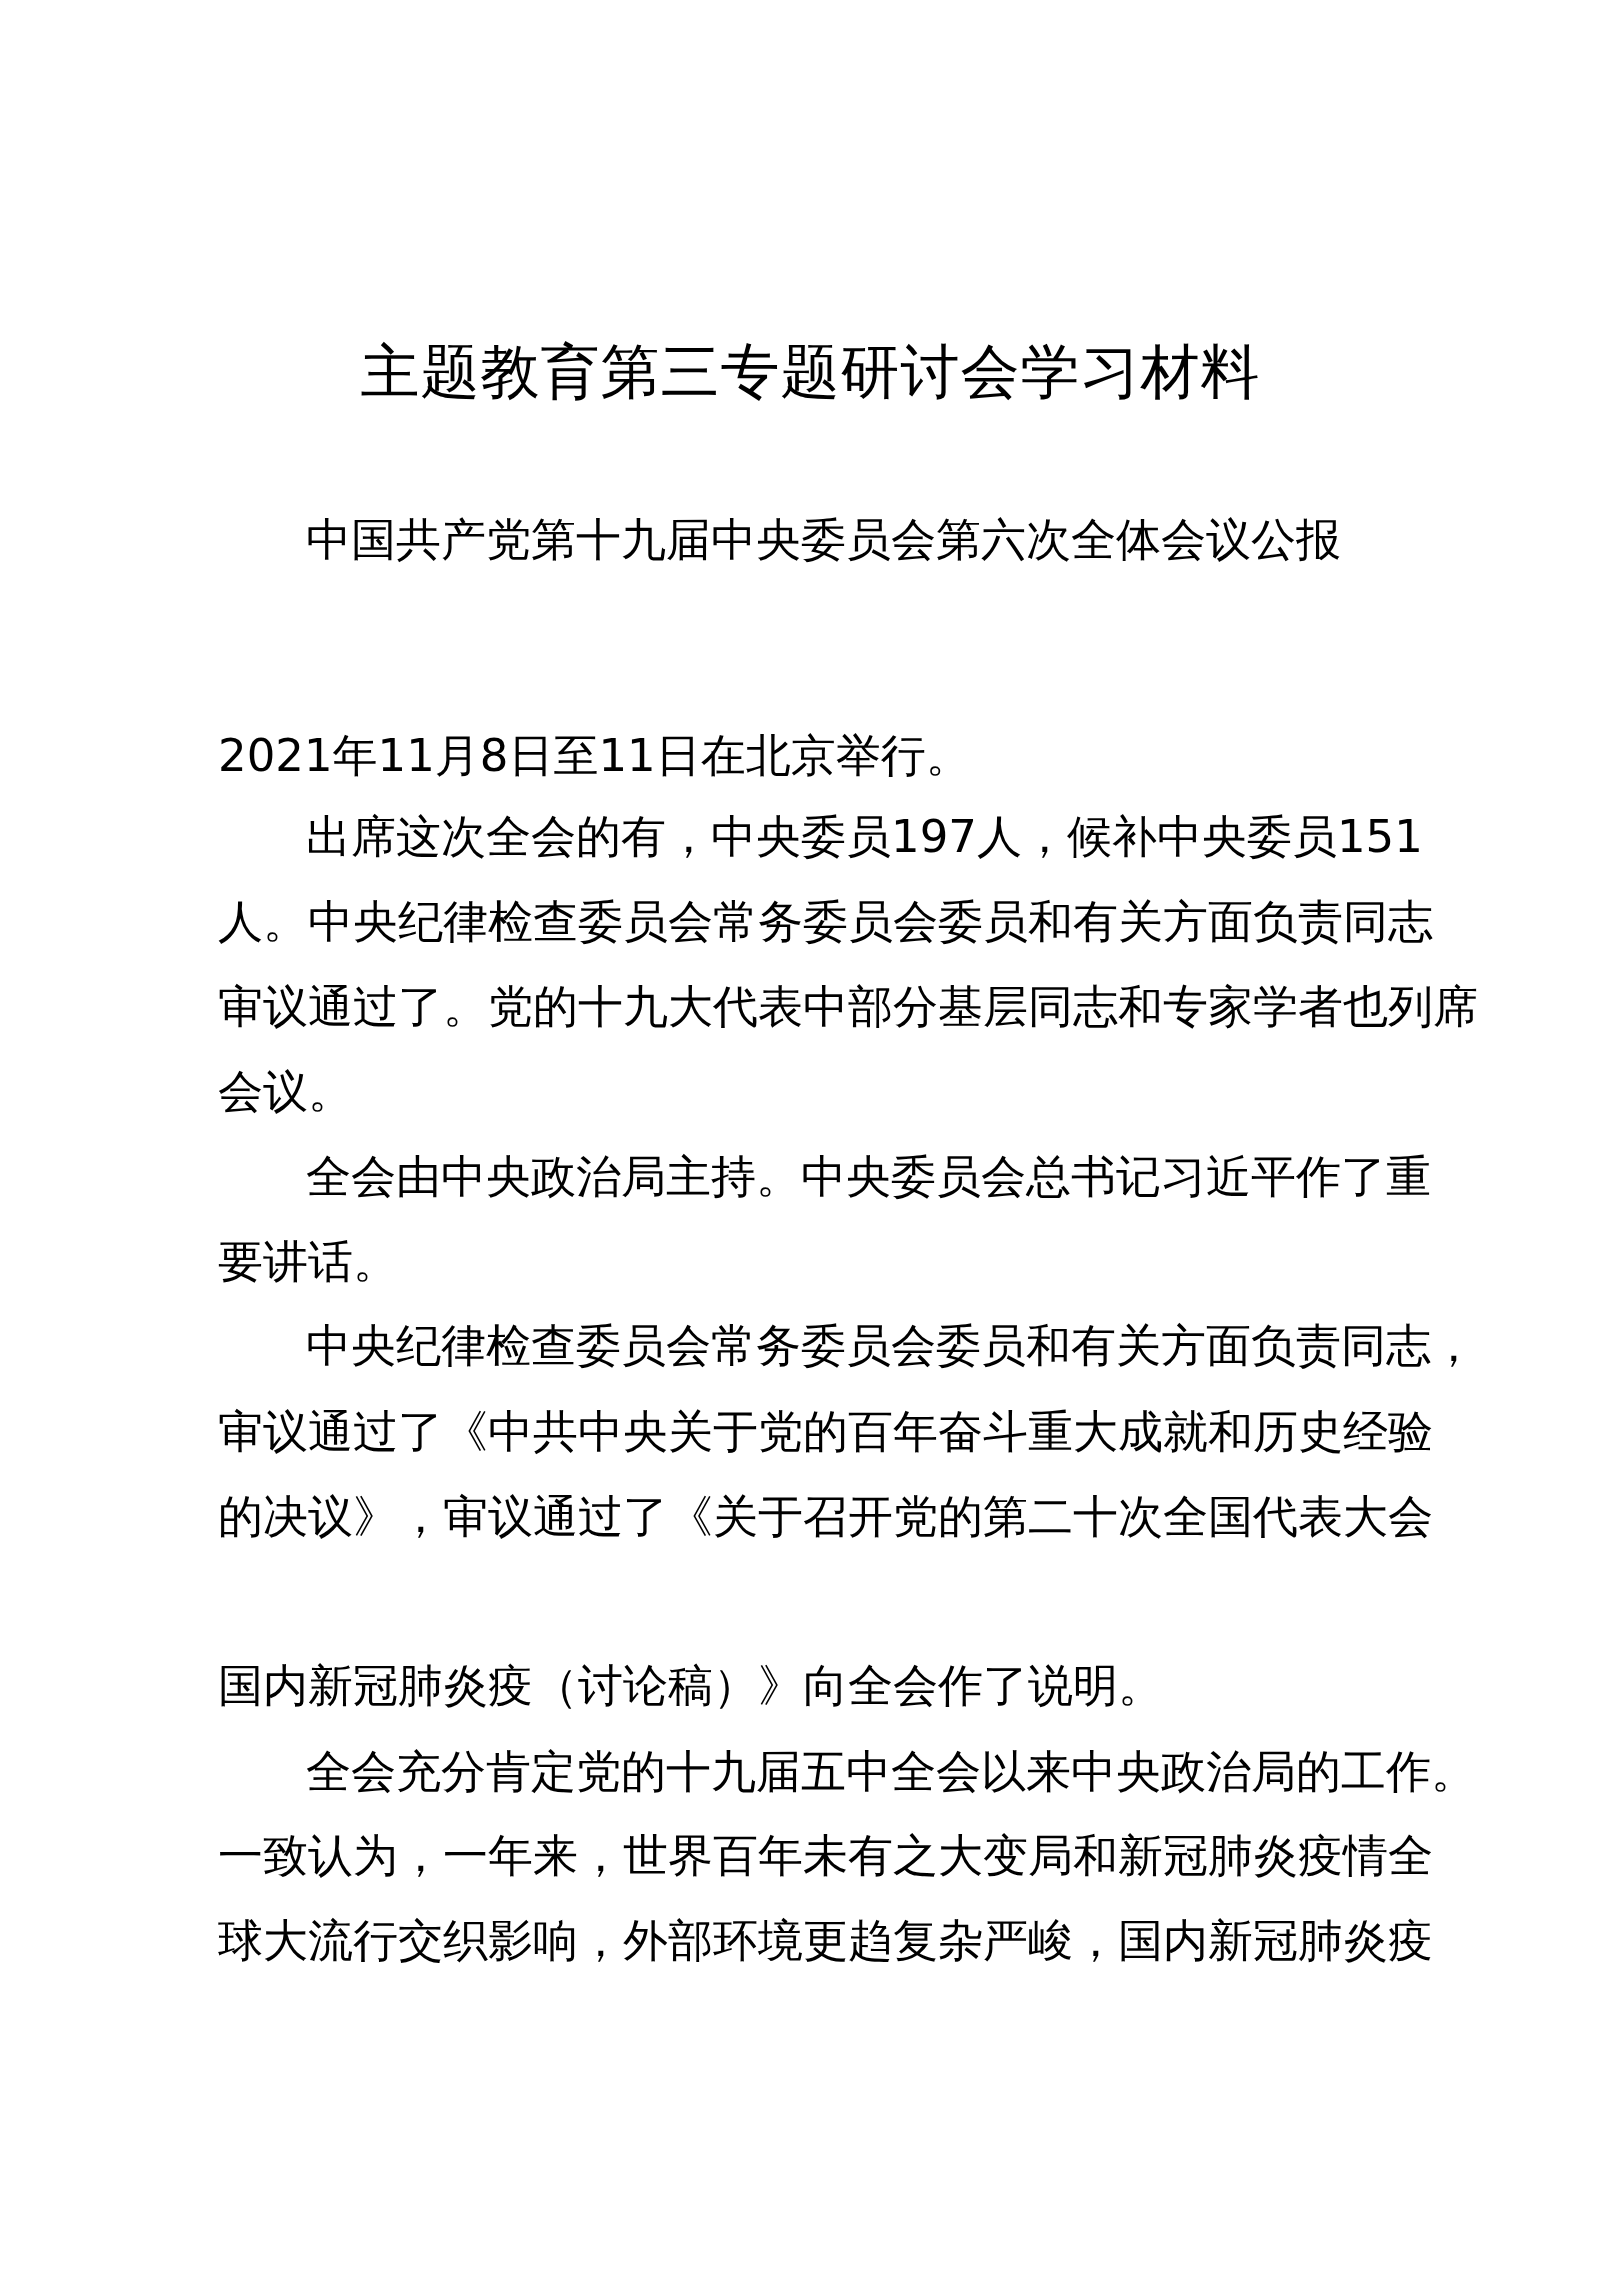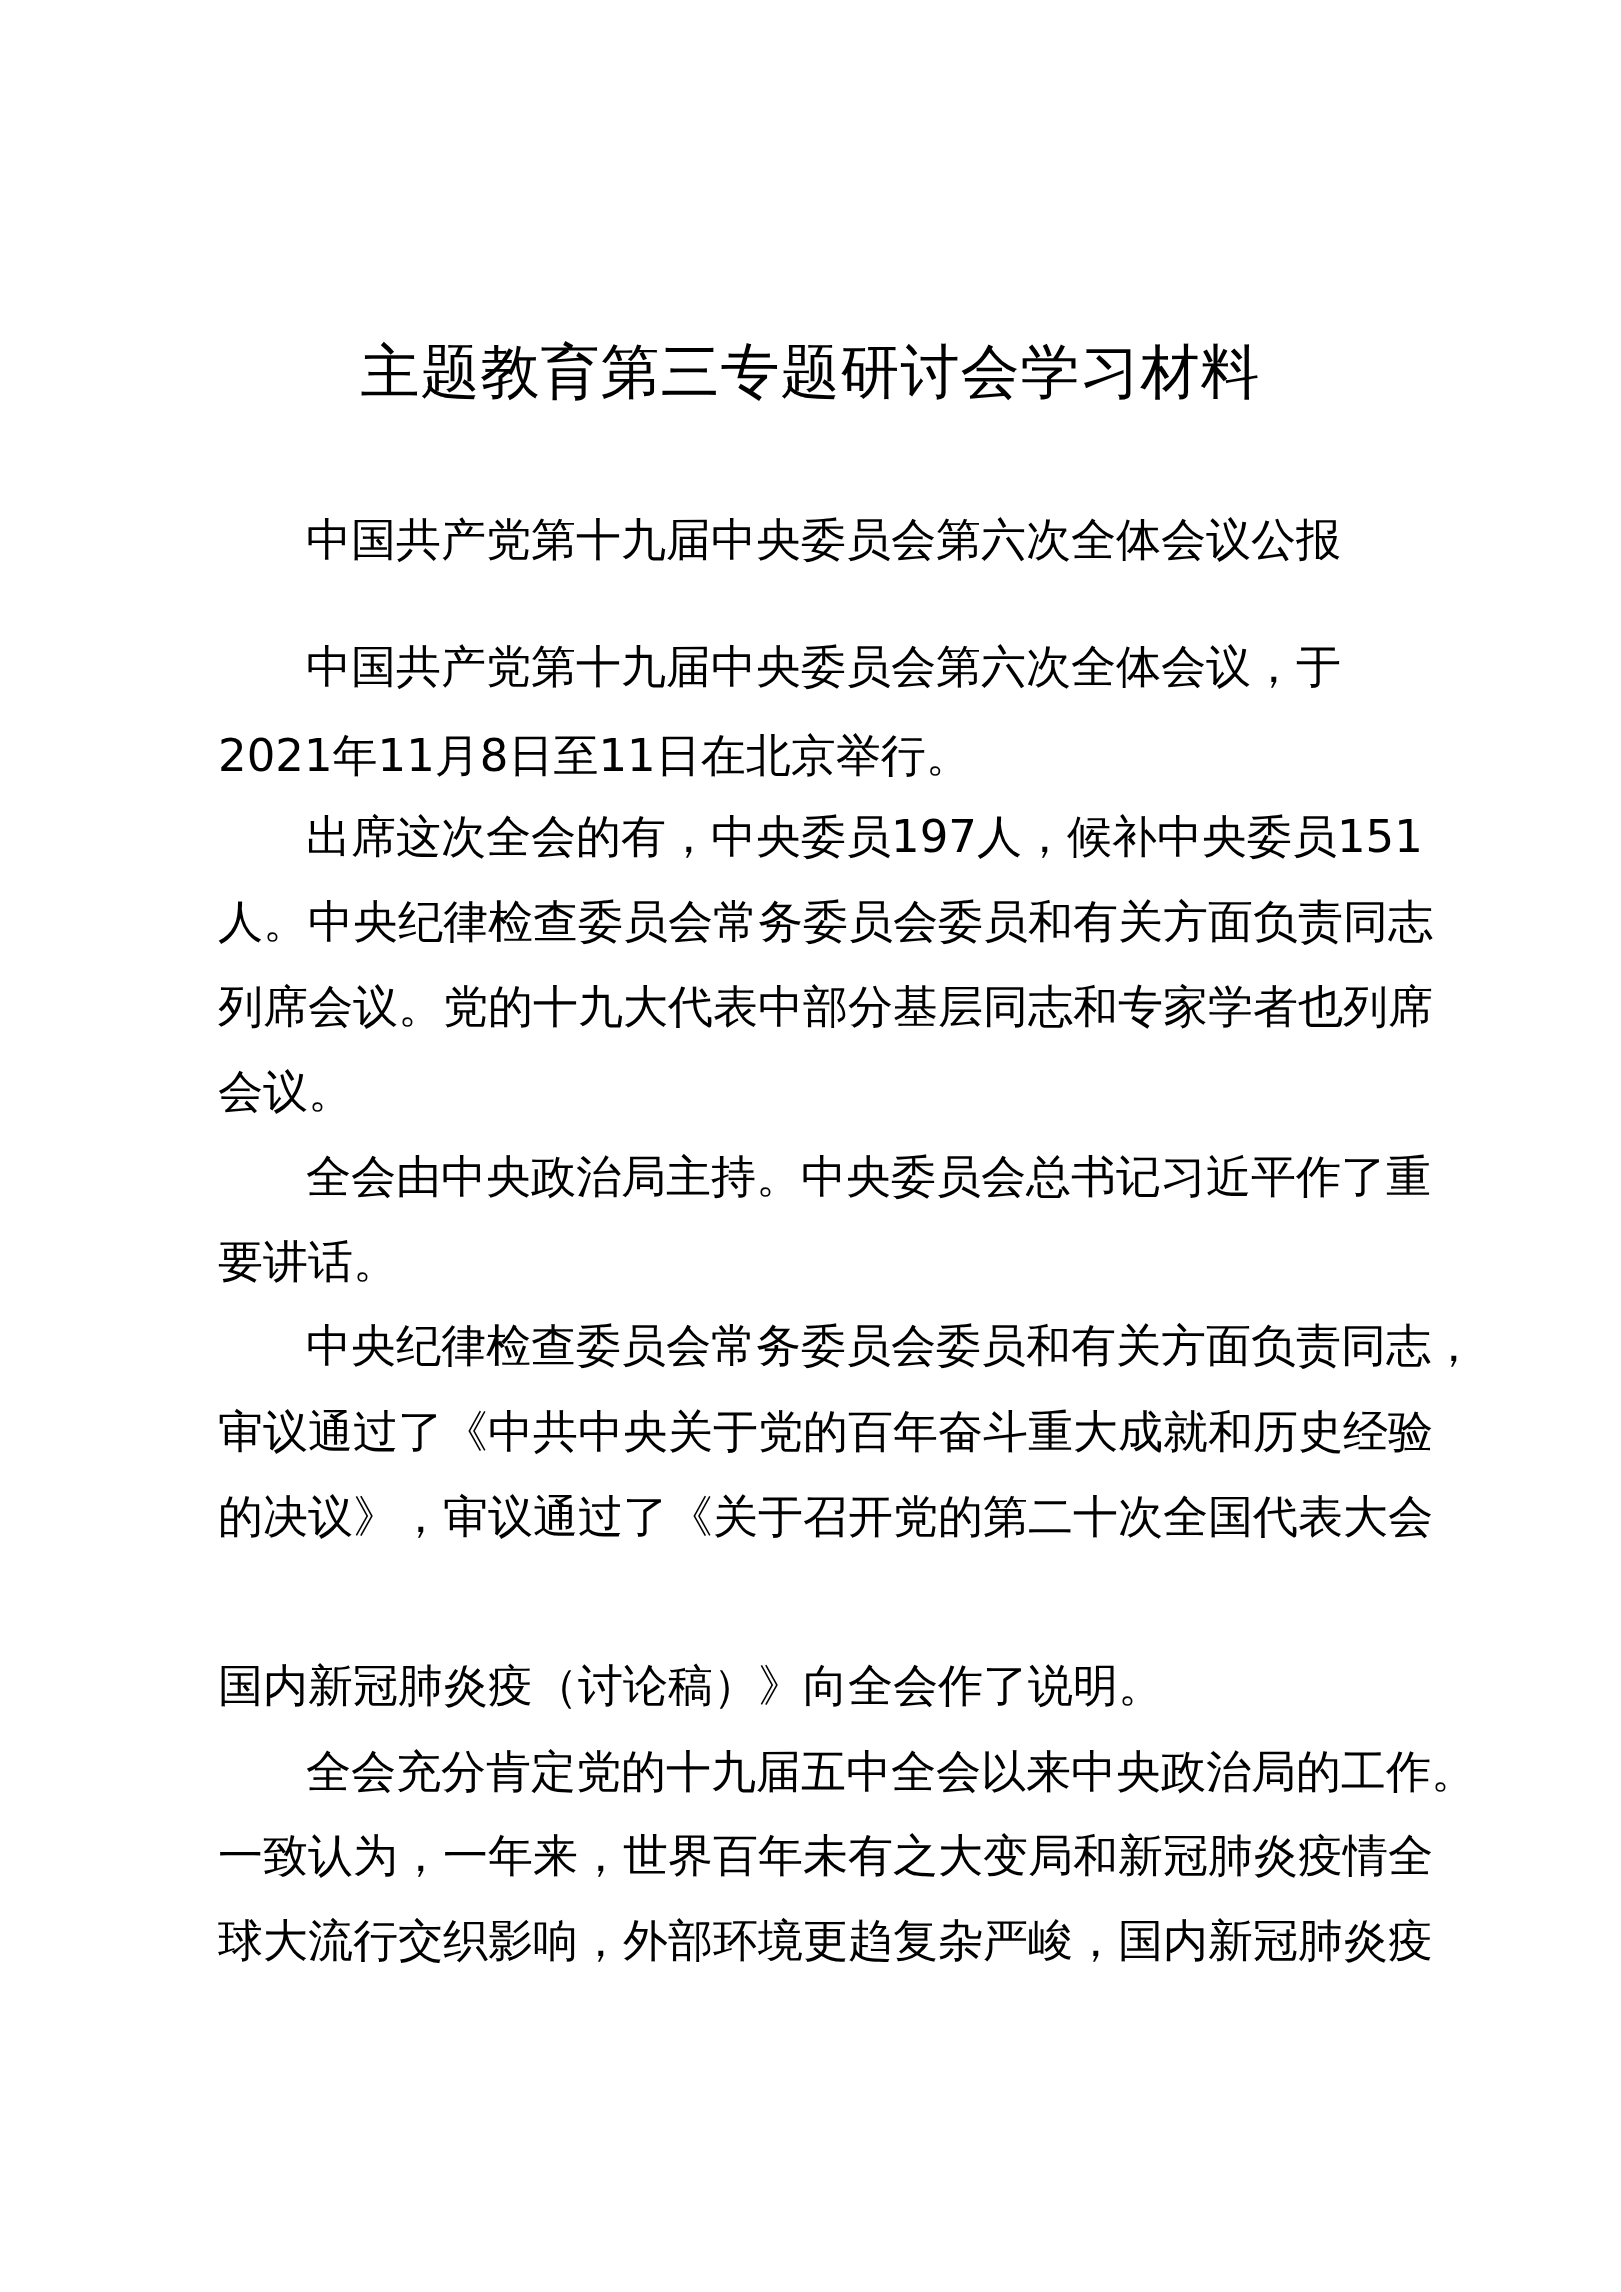--- a/index.html
+++ b/index.html
@@ -11,25 +11,24 @@
   .line { position: absolute; left: 218px; font-size: 45px; line-height: 59px; white-space: nowrap; }
   .indent { left: 306px; }
 </style>
 </head>
 <body>
 
 <div class="page">
   <div class="title">主题教育第三专题研讨会学习材料</div>
   <div class="line indent" style="top:510px">中国共产党第十九届中央委员会第六次全体会议公报</div>
 
-  <div class="line indent" style="top:637px">中国共产党第十九届中央委员会第六次全体会议，于</div>
   <div class="line" style="top:726px">2021年11月8日至11日在北京举行。</div>
   <div class="line indent" style="top:807px">出席这次全会的有，中央委员197人，候补中央委员151</div>
   <div class="line" style="top:892px">人。中央纪律检查委员会常务委员会委员和有关方面负责同志</div>
-  <div class="line" style="top:977px">列席会议。党的十九大代表中部分基层同志和专家学者也列席</div>
+  <div class="line" style="top:977px">审议通过了。党的十九大代表中部分基层同志和专家学者也列席</div>
   <div class="line" style="top:1062px">会议。</div>
   <div class="line indent" style="top:1147px">全会由中央政治局主持。中央委员会总书记习近平作了重</div>
   <div class="line" style="top:1232px">要讲话。</div>
   <div class="line indent" style="top:1316px">中央纪律检查委员会常务委员会委员和有关方面负责同志，</div>
   <div class="line" style="top:1402px">审议通过了《中共中央关于党的百年奋斗重大成就和历史经验</div>
   <div class="line" style="top:1487px">的决议》，审议通过了《关于召开党的第二十次全国代表大会</div>
   <div class="line" style="top:1656px">国内新冠肺炎疫（讨论稿）》向全会作了说明。</div>
   <div class="line indent" style="top:1742px">全会充分肯定党的十九届五中全会以来中央政治局的工作。</div>
   <div class="line" style="top:1826px">一致认为，一年来，世界百年未有之大变局和新冠肺炎疫情全</div>
   <div class="line" style="top:1911px">球大流行交织影响，外部环境更趋复杂严峻，国内新冠肺炎疫</div>

